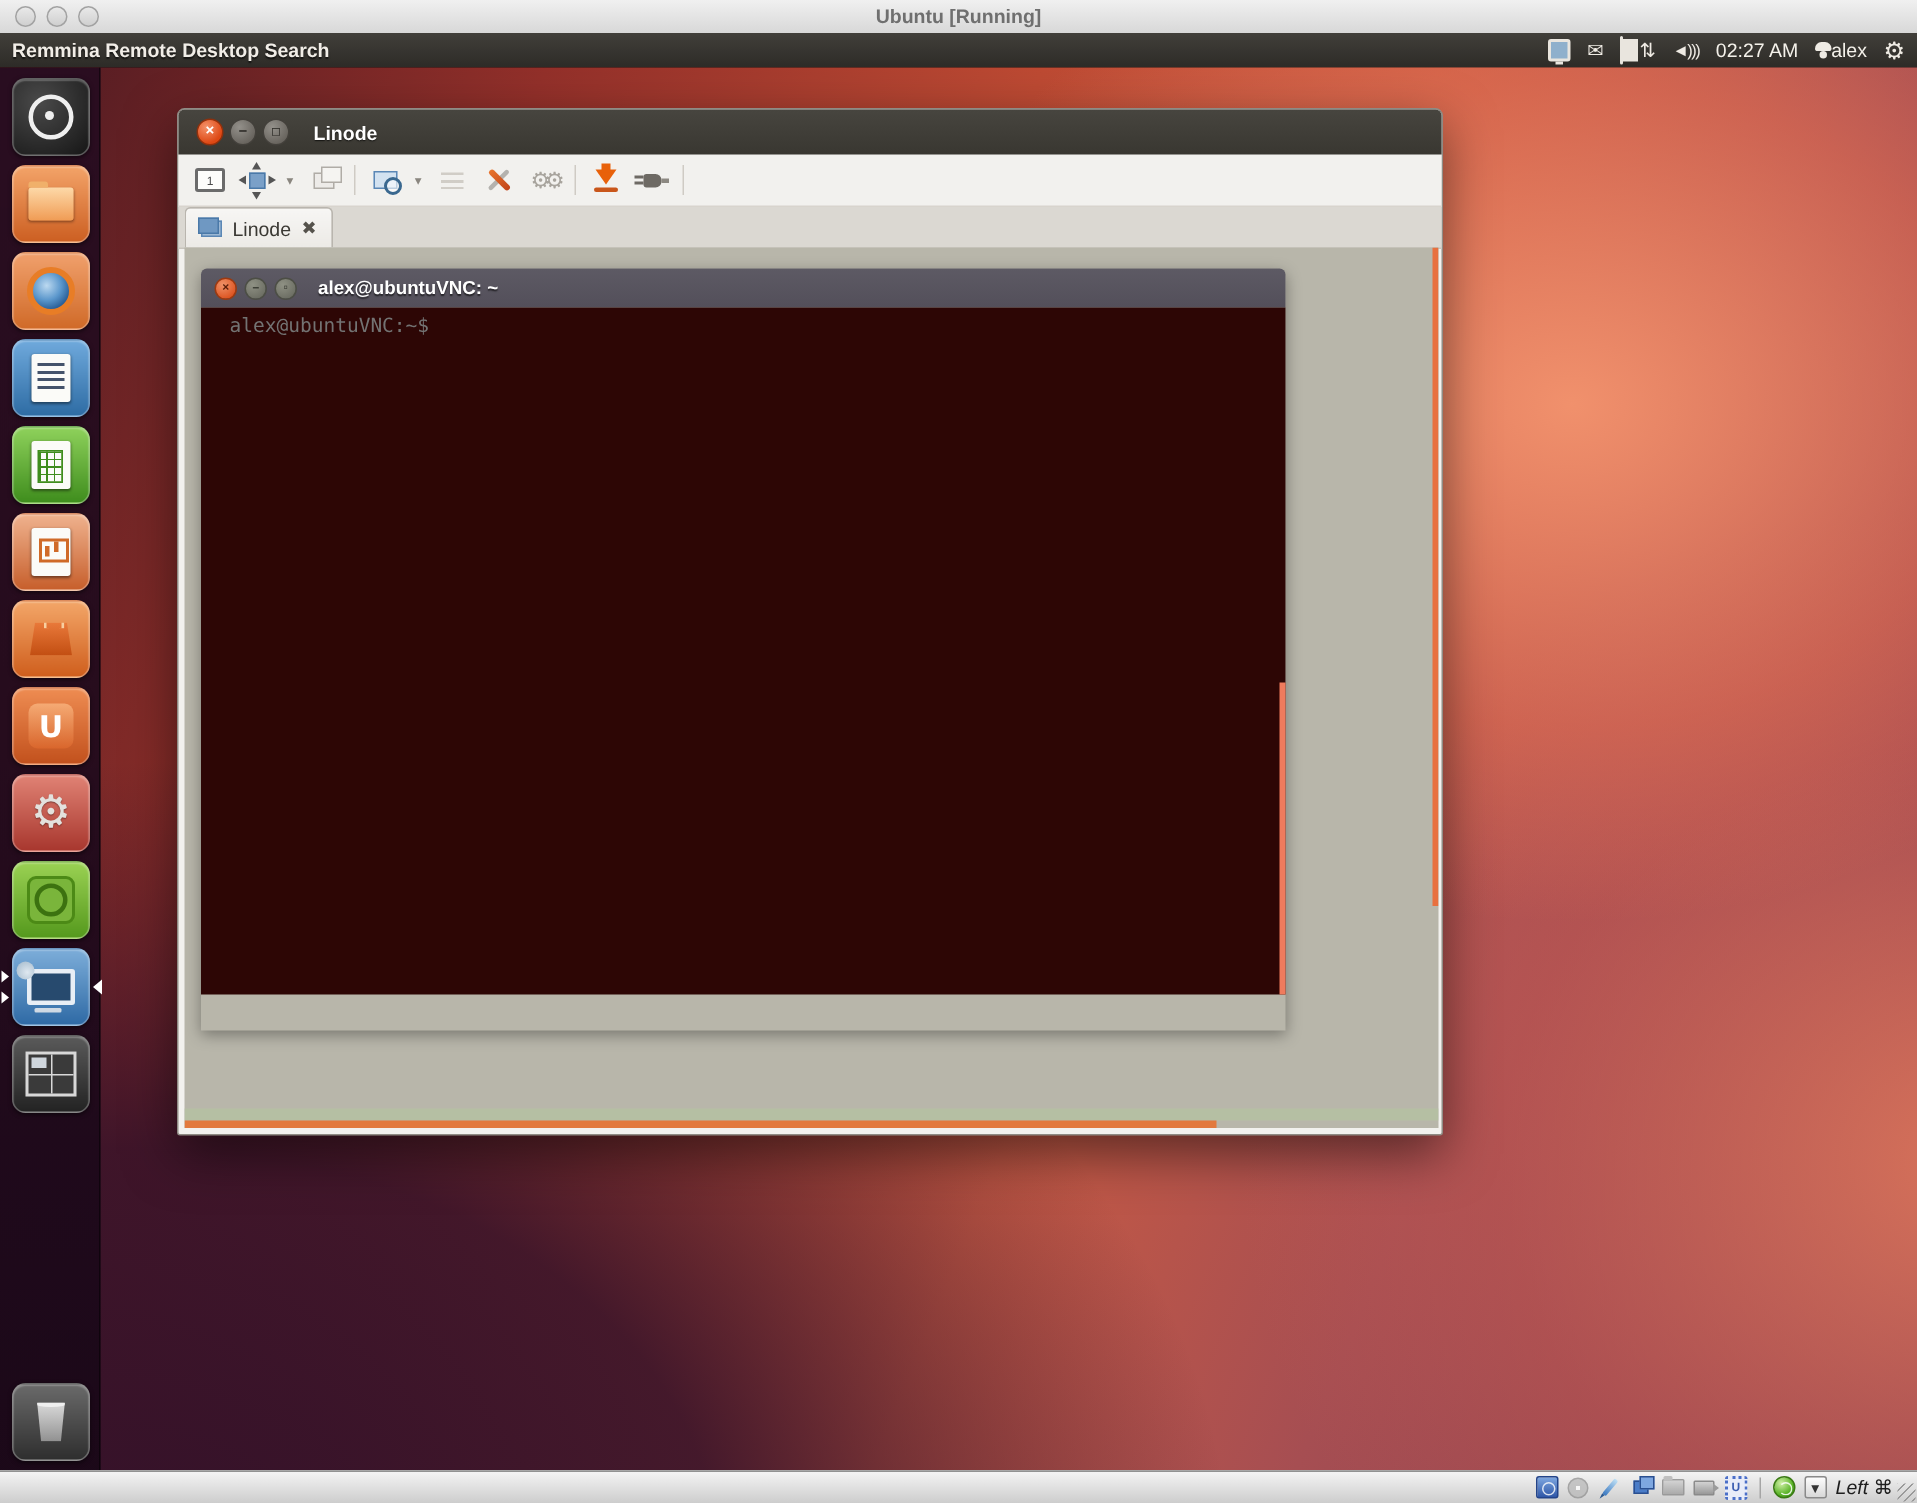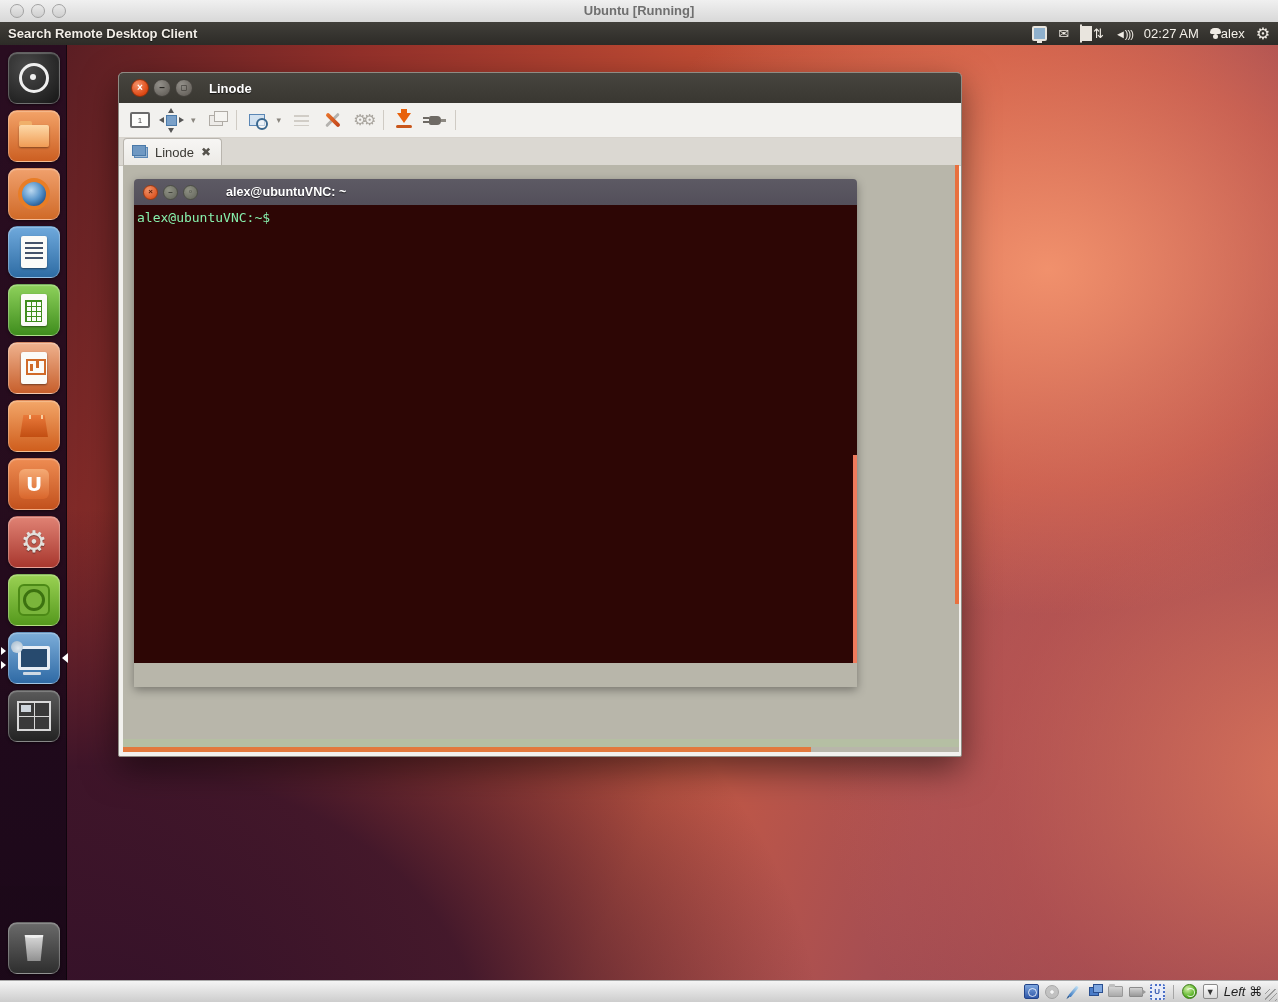--- a/index.html
+++ b/index.html
@@ -154,26 +154,26 @@
 
   
   #terminal{position:absolute;left:11px;top:14px;width:723px;height:508px;border-radius:5px 5px 0 0;
     box-shadow:0 3px 10px rgba(0,0,0,.35);}
   #term-titlebar{height:26px;background:linear-gradient(#5d5a64,#534f5a);border-radius:4px 4px 0 0;
     display:flex;align-items:center;}
   .tbtn{width:13px;height:13px;border-radius:50%;margin-left:5px;display:flex;align-items:center;justify-content:center;
     font-size:8px;font-weight:bold;line-height:1;color:#3a2a20;}
   .tbtn.close{background:radial-gradient(circle at 35% 30%,#f09268,#dd5522 75%);border:1px solid #9a3a12;color:#5a1d08;margin-left:9px;}
   .tbtn.min,.tbtn.max{background:radial-gradient(circle at 35% 30%,#8f9184,#6d6f64 75%);border:1px solid #4c4e45;color:#2d2f28;}
-  #term-title{color:#fff;font-weight:bold;font-size:12.5px;margin-left:28px;text-shadow:0 1px 1px rgba(0,0,0,.6);}
+  #term-title{color:#fff;font-weight:bold;font-size:12.5px;margin-left:14px;text-shadow:0 1px 1px rgba(0,0,0,.6);}
   #term-menubar{height:24px;background:#4e4b55;display:flex;align-items:center;gap:15px;padding-left:8px;}
   .menu-item{font-size:13px;color:#cdcac3;}
   #term-body{height:458px;background:#2d0605;position:relative;}
-  #term-prompt{font-family:"DejaVu Sans Mono","Liberation Mono",monospace;font-size:13px;color:#86efac;
-    padding:5px 0 0 3px;white-space:pre;}
+  #term-prompt{font-family:"DejaVu Sans Mono","Liberation Mono",monospace;font-size:13px;color:#737373;
+    padding:5px 0 0 3px;white-space:pre;margin-left:16px;}
   #term-salmon{position:absolute;right:0;bottom:0;width:4px;height:208px;background:#ef7b5d;}
 
   
   #vbox-statusbar{top:980px;left:0;width:1278px;height:22px;background:linear-gradient(#f4f4f4,#cdcdcd);
     border-top:1px solid #a8a8a8;display:flex;align-items:center;justify-content:flex-end;gap:6px;padding-right:16px;box-sizing:border-box;}
   .sic{width:15px;height:15px;display:flex;align-items:center;justify-content:center;position:relative;}
   .ic-hdd{width:13px;height:13px;background:linear-gradient(#7ea7e0,#2f57a8);border:1px solid #23448a;border-radius:2px;}
   .ic-hdd::after{content:"";position:absolute;left:4px;top:4px;width:7px;height:7px;border-radius:50%;border:1px solid rgba(255,255,255,.8);}
   .ic-cd{width:12px;height:12px;border-radius:50%;background:radial-gradient(circle,#fff 18%,#b9b9b9 20% 100%);border:1px solid #909090;opacity:.75;}
   .ic-pen{width:3px;height:13px;background:linear-gradient(#bfe0f5,#3a78c0);transform:rotate(40deg);border-radius:1px;position:relative;}
@@ -201,21 +201,21 @@
 <div id="host-titlebar" class="abs">
   <div class="traffic">
     <span></span>
     <span></span>
     <span></span>
   </div>
   <div id="host-title">Ubuntu [Running]</div>
 </div>
 
 <div id="ubuntu-panel" class="abs">
-  <span id="panel-app-title">Search Remote Desktop Client</span>
+  <span id="panel-app-title">Remmina Remote Desktop Search</span>
   <div id="panel-tray">
     <span class="sic">
         <span class="mini-monitor"></span>
       </span>
     <span class="tray-glyph">✉</span>
     <span><span class="battery"></span></span>
     <span class="tray-glyph">⇅</span>
     <span class="tray-glyph" style="font-size:11px;letter-spacing:-1px;">◄)))</span>
     <span id="panel-clock">02:27 AM</span>
     <span><span class="person"></span></span>

